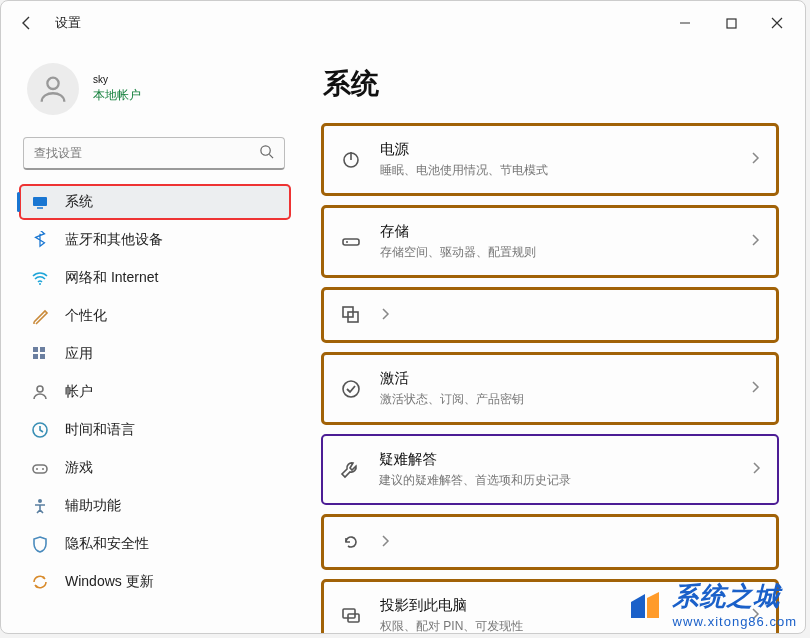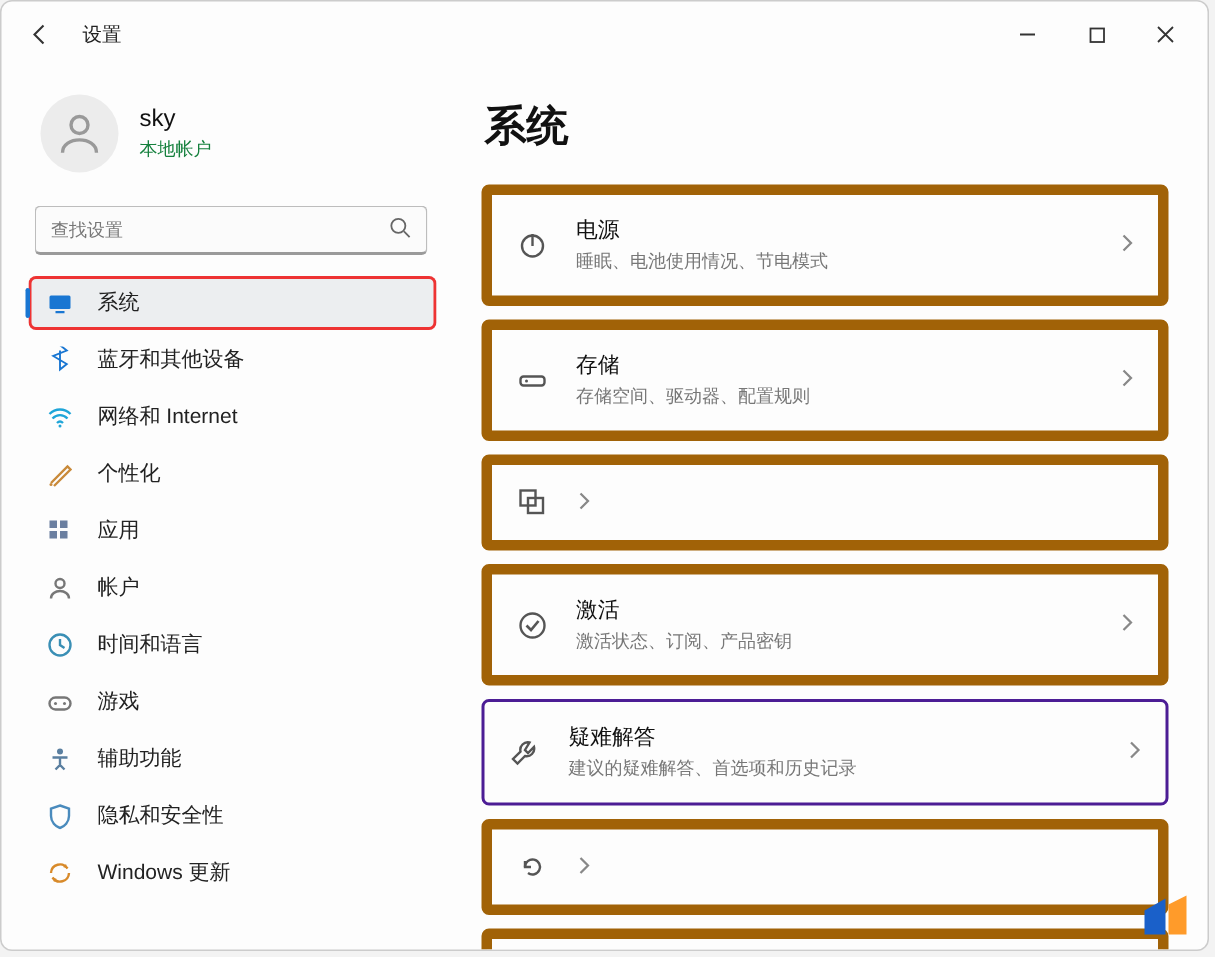--- a/index.html
+++ b/index.html
@@ -64,21 +64,21 @@
       gap: 14px;
       padding: 14px 8px 18px 8px;
     }
     .avatar {
       width: 52px; height: 52px;
       border-radius: 50%;
       background: #ececec;
       display: flex; align-items: center; justify-content: center;
       color: #888;
     }
-    .user-name { font-size: 16px; color: #111; font-weight: 500; }
+    .user-name { font-size: 10px; color: #111; font-weight: 500; }
     .user-sub { font-size: 12px; color: #15803d; margin-top: 2px; }
     .search-box {
       display: flex;
       align-items: center;
       border: 1px solid #bdbdbd;
       border-bottom: 2px solid #9a9a9a;
       border-radius: 4px;
       background: #fbfbfb;
       padding: 6px 10px;
       margin: 4px 6px 14px 4px;
@@ -124,21 +124,21 @@
       padding: 16px 26px 0 20px;
       overflow-y: hidden;
     }
     .page-title {
       font-size: 28px;
       font-weight: 600;
       color: #111;
       margin: 8px 0 20px 2px;
     }
     .card {
-      border: 7px solid #a16207;
+      border: 3px solid #a16207;
       border-radius: 5px;
       background: #fdfdfd;
       padding: 14px 16px;
       margin-bottom: 9px;
       display: flex;
       align-items: center;
       gap: 18px;
       cursor: pointer;
     }
     .card.highlighted {
@@ -428,14 +428,18 @@
           </div>
         </div>
     </div>
   </div>
 
   <div class="watermark">
     <svg class="wm-logo" viewBox="0 0 40 40">
       <path d="M6 34 L6 18 L20 10 L20 34 Z" fill="#1a60c9"></path>
       <path d="M22 34 L22 14 L34 8 L34 34 Z" fill="#ff9b2a"></path>
     </svg>
+    <div>
+      <div class="wm-text">系统之城</div>
+      <div class="wm-url">www.xitong86.com</div>
+    </div>
   </div>
 </div>
 
 </body></html>

